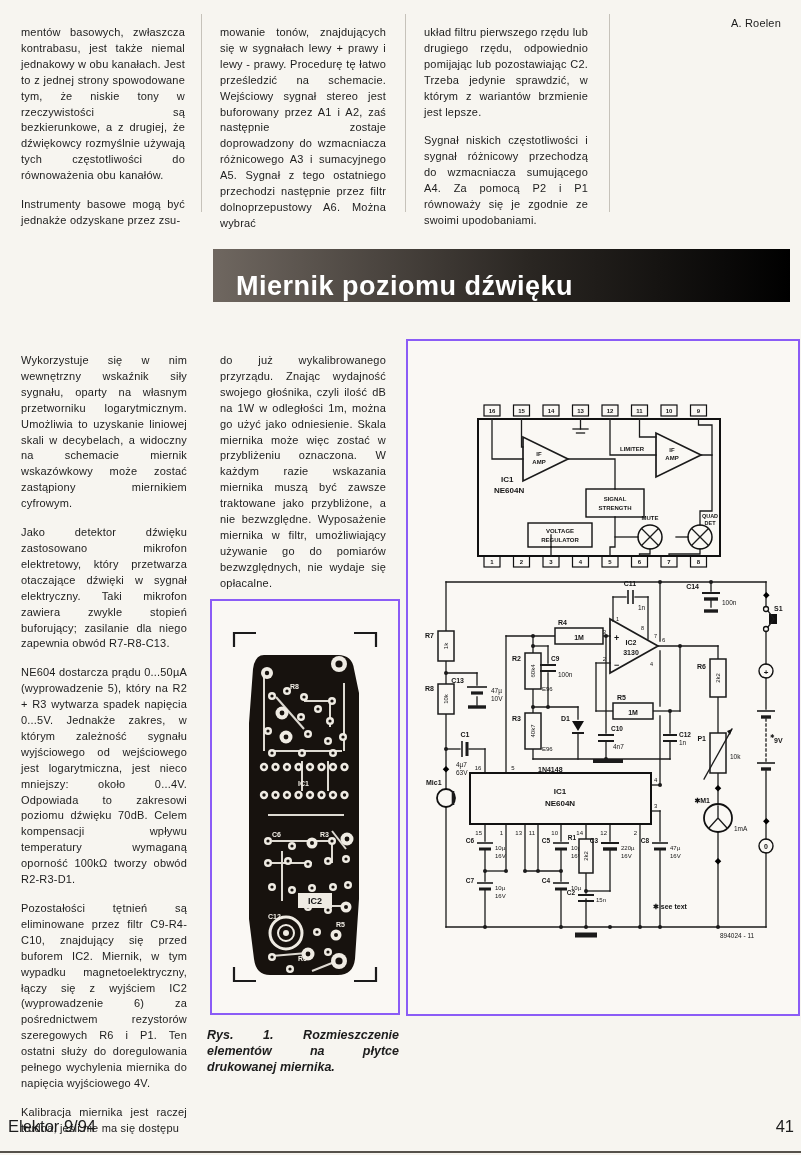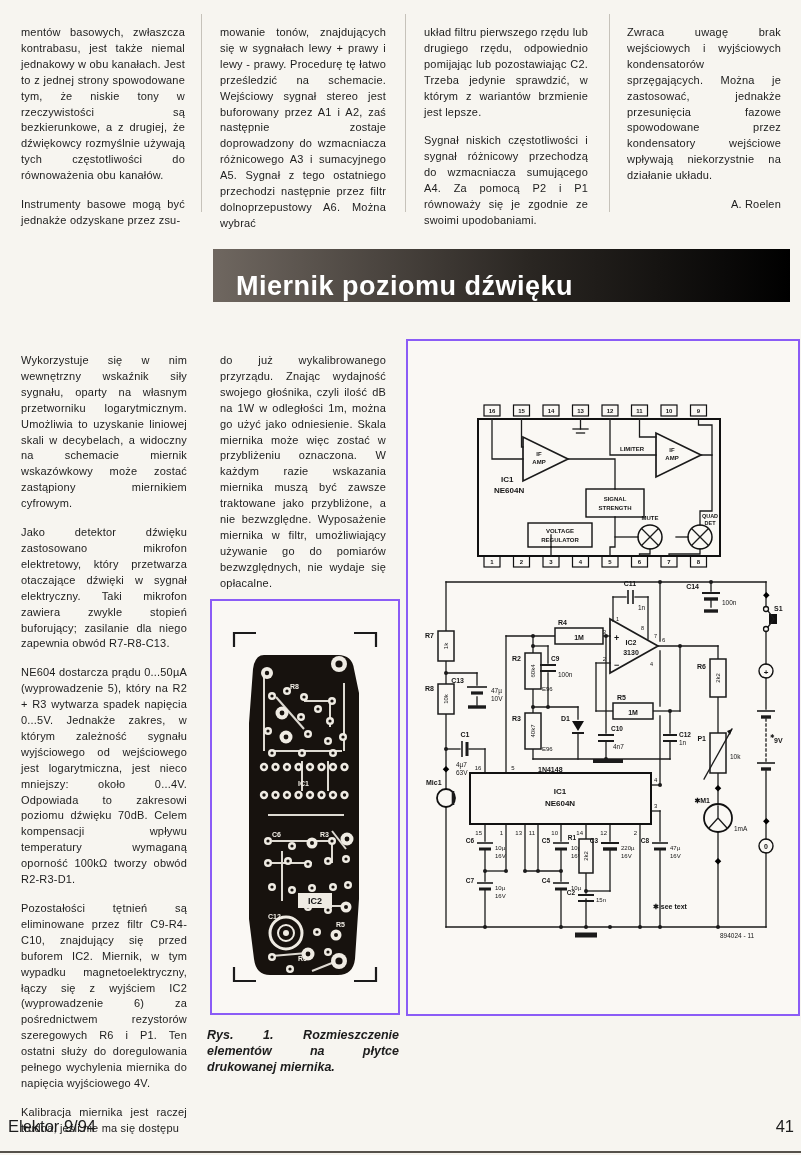--- a/index.html
+++ b/index.html
@@ -46,21 +46,20 @@
     <p>Instrumenty basowe mogą być jednakże odzyskane przez zsu-</p>
   </div>
   <div class="abs col" style="left:207px;top:12px;width:192px;">
     <p>mowanie tonów, znajdujących się w sygnałach lewy + prawy i lewy - prawy. Procedurę tę łatwo prześledzić na schemacie. Wejściowy sygnał stereo jest buforowany przez A1 i A2, zaś następnie zostaje doprowadzony do wzmacniacza różnicowego A3 i sumacyjnego A5. Sygnał z tego ostatniego przechodzi następnie przez filtr dolnoprzepustowy A6. Można wybrać</p>
   </div>
   <div class="abs col" style="left:411px;top:12px;width:190px;">
     <p>układ filtru pierwszego rzędu lub drugiego rzędu, odpowiednio pomijając lub pozostawiając C2. Trzeba jedynie sprawdzić, w którym z wariantów brzmienie jest lepsze.</p>
     <p>Sygnał niskich częstotliwości i sygnał różnicowy przechodzą do wzmacniacza sumującego A4. Za pomocą P2 i P1 równoważy się je zgodnie ze swoimi upodobaniami.</p>
   </div>
   <div class="abs col" style="left:614px;top:12px;width:180px;">
-    <p>Zwraca uwagę brak wejściowych i wyjściowych kondensatorów sprzęgających. Można je zastosować, jednakże przesunięcia fazowe spowodowane przez kondensatory wejściowe wpływają niekorzystnie na działanie układu.</p>
     <p style="text-align:right;margin-top:4px;">A. Roelen</p>
   </div>
   <div class="vrule" style="left:201px;top:14px;height:198px;"></div>
   <div class="vrule" style="left:405px;top:14px;height:198px;"></div>
   <div class="vrule" style="left:609px;top:14px;height:198px;"></div>
 
   <div class="abs title-bar" style="left:213px;top:249px;width:577px;height:53px;">
     <span>Miernik poziomu dźwięku</span>
   </div>
 

